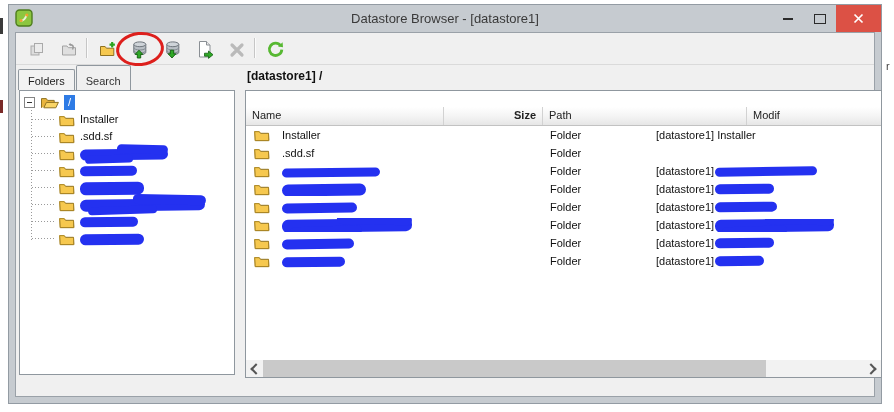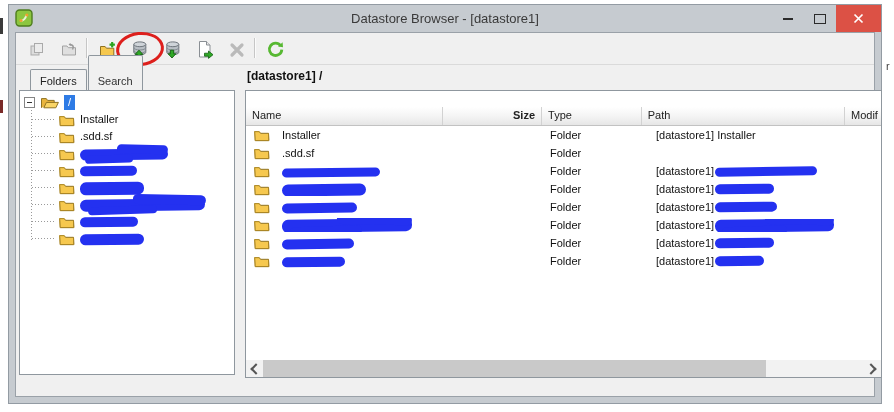--- a/index.html
+++ b/index.html
@@ -27,25 +27,25 @@
 
   
   .toolbar{position:absolute;left:0;top:0;right:0;height:31px;border-bottom:1px solid #dadada;}
   .tbtn{position:absolute;top:3px;width:28px;height:25px;display:flex;align-items:center;justify-content:center;
     border:1px solid transparent;border-radius:2px;}
   .tdivider{position:absolute;top:5px;width:1px;height:20px;background:#c6c6c6;border-right:1px solid #fbfbfb;}
   .annotation-circle{position:absolute;left:100px;top:-1px;width:42px;height:28px;border-radius:50%;
     border:3px solid var(--annot);transform:rotate(-6deg);pointer-events:none;}
 
   
-  .tabs{position:absolute;left:14px;top:33px;display:flex;align-items:flex-end;height:24px;font-size:11px;color:#222;}
+  .tabs{position:absolute;left:2px;top:33px;display:flex;align-items:flex-end;height:24px;font-size:11px;color:#222;}
   .tab{background:#f0f0f0;border:1px solid #8f979e;border-bottom:none;padding:3px 9px 3px 9px;
     border-radius:2px 2px 0 0;margin-right:1px;position:relative;}
   .tab.active{padding-top:5px;z-index:2;background:#f2f2f2;}
-  .tab:not(.active){margin-bottom:0;padding-top:19px;color:#333;}
+  .tab:not(.active){margin-bottom:0;padding-top:9px;color:#333;}
 
   
   .breadcrumb{position:absolute;left:231px;top:36px;font-size:12px;font-weight:bold;color:#111;white-space:nowrap;}
 
   
   .tree-panel{position:absolute;left:3px;top:57px;width:216px;height:285px;background:#fff;
     border:1px solid #8f979e;box-sizing:border-box;overflow:hidden;font-size:11px;color:#111;}
   .tree-inner{position:relative;padding-top:3px;}
   .vline{position:absolute;left:11px;top:16px;width:1px;height:133px;
     background-image:repeating-linear-gradient(to bottom,#9a9a9a 0 1px,transparent 1px 3px);}
@@ -277,21 +277,20 @@
     <span class="tree-label"><span class="scribble" style="width: 64px; height: 11px;"></span></span>
   </div>
           </div>
       </div>
     </div>
 
     <div class="table-panel">
       <div class="grid-header" id="grid-header">
           <span class="hcell" style="width: 198px;">Name</span>
           <span class="hcell right" style="width: 99px; font-weight: bold;">Size</span>
-          <span class="hcell" style="width: 100px;">Type</span>
           <span class="hcell" style="width: 204px;">Path</span>
           <span class="hcell" style="width: 36px; flex: 1 0 auto; border-right: none;">Modif</span>
         </div>
       <div id="grid-rows">
           <div class="grid-row">
     <span class="cell c-name" style="width: 198px;">
       <svg class="fold" viewBox="0 0 17 14">
                 <use href="#sym-folder"></use>
               </svg>
       <span class="nm">Installer</span>

